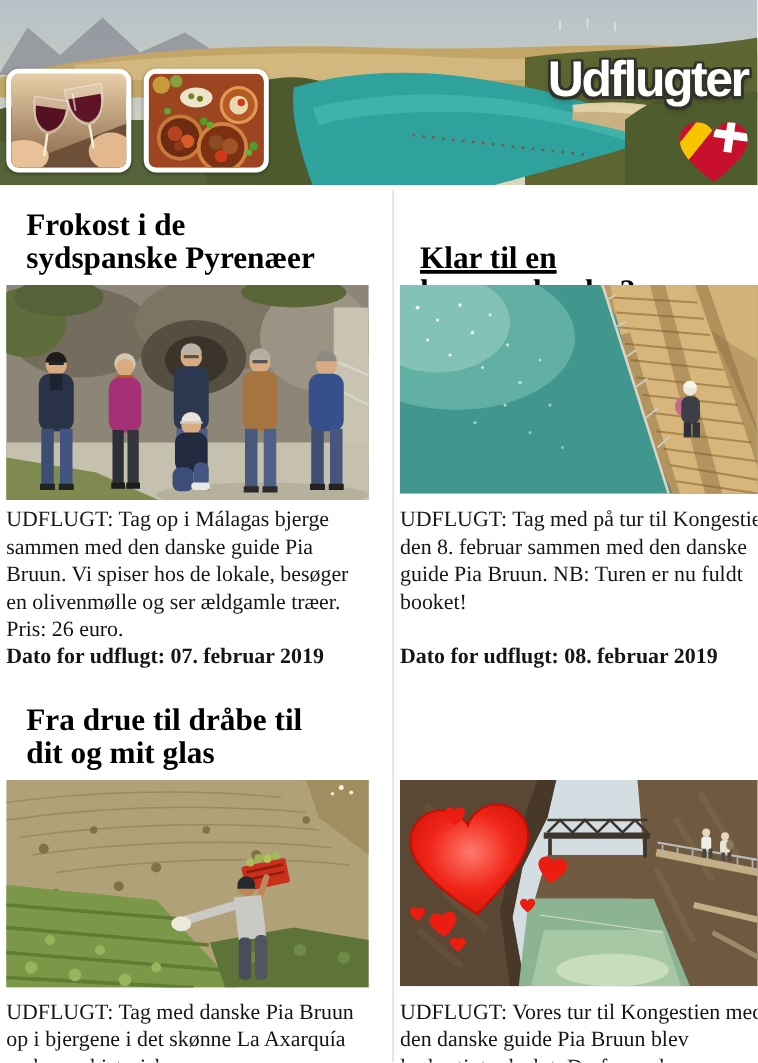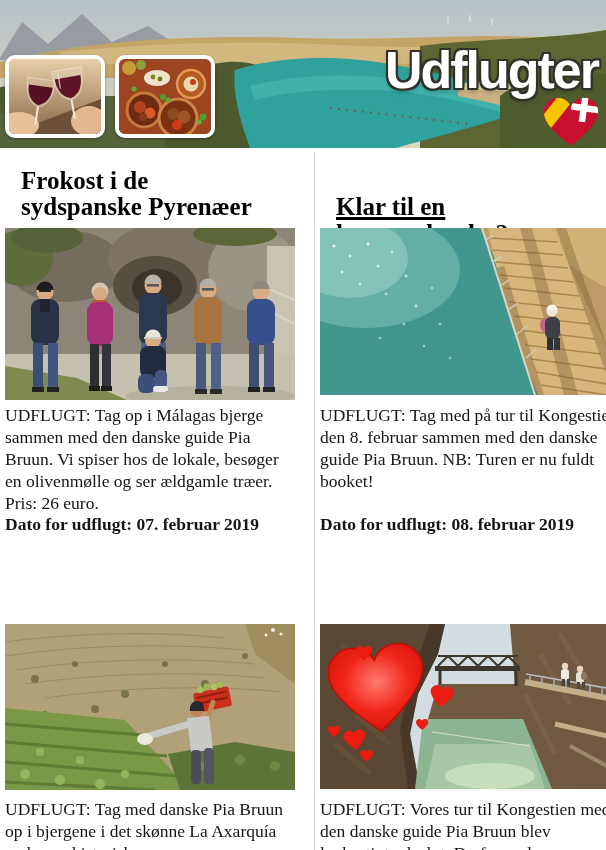--- a/index.html
+++ b/index.html
@@ -11,21 +11,21 @@
   .header{position:absolute;left:0;top:0;width:606px;height:148px;}
   .header svg{display:block;}
   .inset{position:absolute;border:4px solid #fff;border-radius:10px;overflow:hidden;
          width:92px;height:75px;box-shadow:0 1px 3px rgba(0,0,0,.35);}
   #inset-wine{left:5px;top:55px;}
   #inset-tapas{left:115px;top:55px;}
   .inset svg{display:block;}
   .brand{
     position:absolute;top:44px;right:8px;
     font-family:"Liberation Sans",sans-serif;font-weight:bold;
-    font-size:52px;letter-spacing:-2px;color:#ffffff;line-height:1;
+    font-size:40px;letter-spacing:-2px;color:#ffffff;line-height:1;
     text-shadow:2px 0 0 #32322a,-2px 0 0 #32322a,0 2px 0 #32322a,0 -2px 0 #32322a,
                 2px 2px 0 #32322a,-2px -2px 0 #32322a,2px -2px 0 #32322a,-2px 2px 0 #32322a,
                 0 3px 5px rgba(0,0,0,.35);
   }
   .logo{position:absolute;top:96px;right:5px;width:60px;height:52px;}
   
   .divider{position:absolute;left:314px;top:152px;width:1px;height:698px;background:#d8d8d8;}
   .col{position:absolute;top:168px;height:682px;}
   #colL{left:5px;width:290px;}
   #colR{left:320px;width:300px;}
@@ -239,20 +239,22 @@
           <rect x="2" y="30" width="12" height="19" rx="5" fill="#445682"></rect>
           <rect x="0" y="46" width="15" height="6" rx="3" fill="#e8e8e8"></rect>
         </g>
       </g>
     </svg>
   </figure>
 
   <p class="p1">UDFLUGT: Tag op i Málagas bjerge sammen med den danske guide Pia Bruun. Vi spiser hos de lokale, besøger en olivenmølle og ser ældgamle træer. Pris: 26 euro.</p>
   <p class="date d1">Dato for udflugt: 07. februar 2019</p>
 
+  <h2 class="t2">Fra drue til dråbe til
+dit og mit glas</h2>
 
   <figure class="img2">
     <svg width="290" height="166" viewBox="0 0 290 166" preserveAspectRatio="none">
       <rect width="290" height="166" fill="#b0a179"></rect>
       <g stroke="#988758" stroke-width="1.2" fill="none" opacity=".85">
         <path d="M0,18 C60,10 140,6 220,14"></path>
         <path d="M0,32 C70,22 150,18 240,26"></path>
         <path d="M10,46 C80,36 170,32 250,40"></path>
         <path d="M20,60 C90,50 180,46 260,54"></path>
         <path d="M40,74 C110,64 200,60 275,68"></path>

